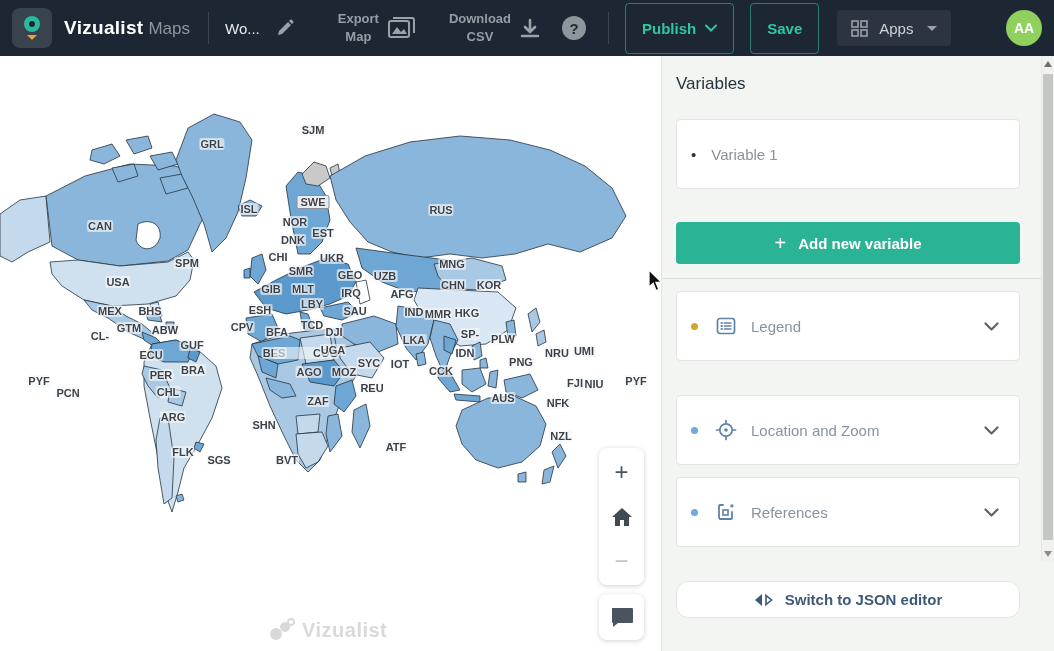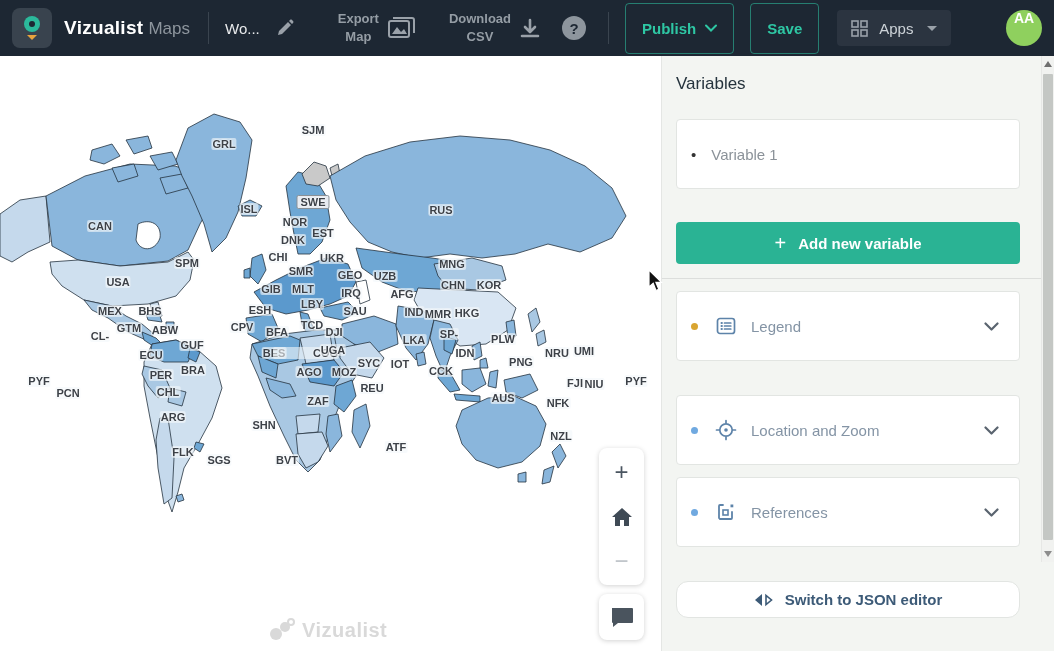--- a/index.html
+++ b/index.html
@@ -27,21 +27,21 @@
     justify-content:center; margin-left:22px; flex:none; }
   .btn-ghost { height:51px; border:1px solid rgba(46,199,164,.55); border-radius:4px;
     background:transparent; color:#2ec7a4; font-weight:bold; font-size:15px;
     padding:0 16px; display:flex; align-items:center; font-family:inherit; cursor:pointer; }
   .apps-btn { height:36px; background:#2b3440; border:none; border-radius:4px;
     color:#cdd3d8; font-size:15px; padding:0 14px; display:flex; align-items:center;
     font-family:inherit; cursor:pointer; }
   .apps-btn .caret { margin-left:14px; width:0; height:0; border-left:5px solid transparent;
     border-right:5px solid transparent; border-top:5px solid #9aa1a9; }
   .avatar { width:36px; height:36px; border-radius:50%; background:#8fd05e; color:#fff;
-    font-weight:bold; font-size:14px; display:flex; align-items:flex-start;
+    font-weight:bold; font-size:14px; display:flex; align-items:center;
     justify-content:center; margin-left:auto; flex:none; }
 
   
   .map-area { position:absolute; top:56px; left:0; width:661px; height:595px; background:#fff; }
   .map-area svg.world { position:absolute; top:0; left:0; }
   .map-label { position:absolute; transform:translate(-50%,-50%); font-size:11px;
     font-weight:bold; color:#3c4148; background:rgba(242,246,250,.6); padding:0 1px;
     border-radius:2px; white-space:nowrap;
     text-shadow:0 0 2px #fff, 0 0 2px #fff; }
   .map-label.boxed { background:#e7ebf1; border:1px solid #8a9096; padding:0 3px; }
@@ -254,21 +254,21 @@
     <path d="M504,324 L530,318 L538,334 L522,342 L506,336 Z" fill="#8ab6dc"></path>
 
     <path d="M462,354 L488,342 L514,340 L536,350 L546,368 L540,390 L522,406 L498,412 L476,404 L462,388 L456,370 Z" fill="#8ab6dc"></path>
     <path d="M518,418 L526,416 L526,426 L518,426 Z" fill="#8ab6dc"></path>
     <path d="M552,396 L560,388 L566,400 L558,412 Z" fill="#8ab6dc"></path>
     <path d="M544,414 L554,410 L550,426 L542,428 Z" fill="#8ab6dc"></path>
   </svg>
 
   <div id="map-labels">
       <span class="map-label" style="left: 313px; top: 74px;">SJM</span>
-      <span class="map-label" style="left: 224px; top: 88px;">GRL</span>
+      <span class="map-label" style="left: 212px; top: 88px;">GRL</span>
       <span class="map-label" style="left: 249px; top: 153px;">ISL</span>
       <span class="map-label boxed" style="left: 313px; top: 146px;">SWE</span>
       <span class="map-label" style="left: 295px; top: 166px;">NOR</span>
       <span class="map-label" style="left: 323px; top: 177px;">EST</span>
       <span class="map-label" style="left: 293px; top: 184px;">DNK</span>
       <span class="map-label" style="left: 100px; top: 170px;">CAN</span>
       <span class="map-label" style="left: 187px; top: 207px;">SPM</span>
       <span class="map-label" style="left: 118px; top: 226px;">USA</span>
       <span class="map-label" style="left: 110px; top: 255px;">MEX</span>
       <span class="map-label" style="left: 150px; top: 255px;">BHS</span>
@@ -313,21 +313,21 @@
       <span class="map-label" style="left: 369px; top: 307px;">SYC</span>
       <span class="map-label" style="left: 400px; top: 308px;">IOT</span>
       <span class="map-label" style="left: 441px; top: 154px;">RUS</span>
       <span class="map-label" style="left: 452px; top: 208px;">MNG</span>
       <span class="map-label" style="left: 453px; top: 229px;">CHN</span>
       <span class="map-label" style="left: 489px; top: 229px;">KOR</span>
       <span class="map-label" style="left: 414px; top: 256px;">IND</span>
       <span class="map-label" style="left: 438px; top: 258px;">MMR</span>
       <span class="map-label" style="left: 467px; top: 257px;">HKG</span>
       <span class="map-label" style="left: 414px; top: 284px;">LKA</span>
-      <span class="map-label" style="left: 449px; top: 278px;">SP-</span>
+      <span class="map-label" style="left: 470px; top: 278px;">SP-</span>
       <span class="map-label" style="left: 503px; top: 283px;">PLW</span>
       <span class="map-label" style="left: 465px; top: 297px;">IDN</span>
       <span class="map-label" style="left: 441px; top: 315px;">CCK</span>
       <span class="map-label" style="left: 521px; top: 306px;">PNG</span>
       <span class="map-label" style="left: 557px; top: 297px;">NRU</span>
       <span class="map-label" style="left: 584px; top: 295px; text-align: center;">UMI</span>
       <span class="map-label" style="left: 503px; top: 342px;">AUS</span>
       <span class="map-label" style="left: 575px; top: 327px;">FJI</span>
       <span class="map-label" style="left: 594px; top: 328px;">NIU</span>
       <span class="map-label" style="left: 636px; top: 325px;">PYF</span>

